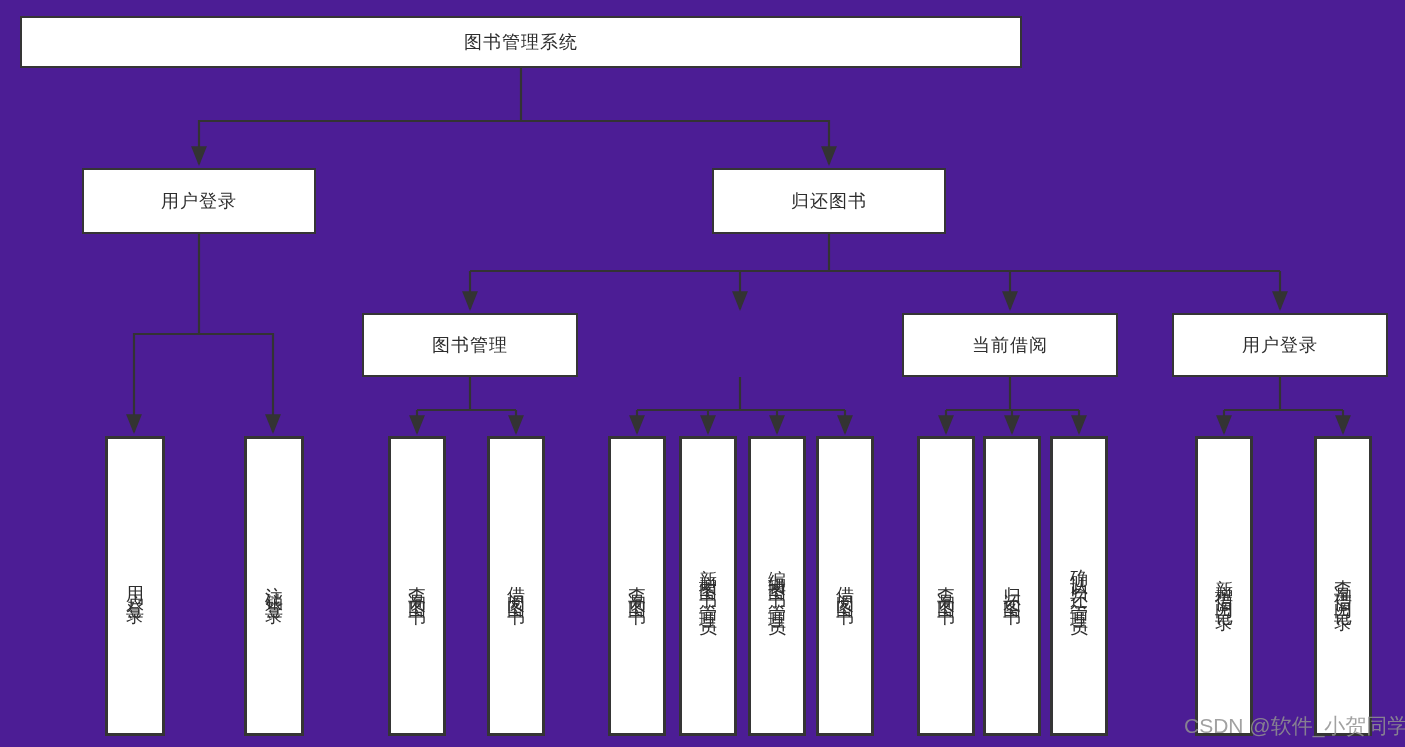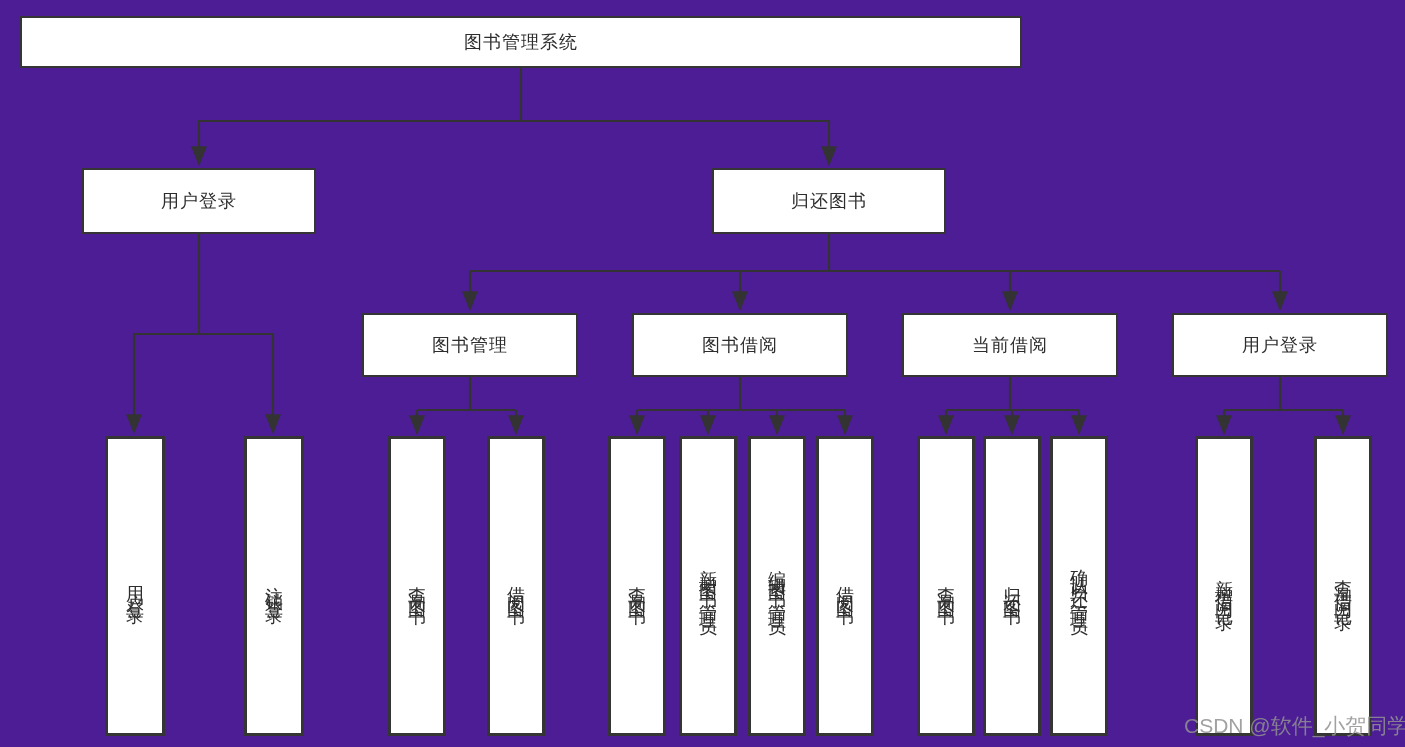--- a/index.html
+++ b/index.html
@@ -113,23 +113,20 @@
   <div class="node" style="left:82px; top:168px; width:234px; height:66px;">
     <span class="label">用户登录</span>
   </div>
   <div class="node" style="left:712px; top:168px; width:234px; height:66px;">
     <span class="label">归还图书</span>
   </div>
 
   <div class="node" style="left:362px; top:313px; width:216px; height:64px;">
     <span class="label">图书管理</span>
   </div>
-  <div class="node" style="left:632px; top:313px; width:216px; height:64px;">
-    <span class="label">图书借阅</span>
-  </div>
   <div class="node" style="left:902px; top:313px; width:216px; height:64px;justify-content:center;">
     <span class="label">当前借阅</span>
   </div>
   <div class="node" style="left:1172px; top:313px; width:216px; height:64px;">
     <span class="label">用户登录</span>
   </div>
 
   <div class="node leaf" style="left:105px; top:436px; width:60px; height:300px;">
     <span class="vlabel">用户登录</span>
   </div>

